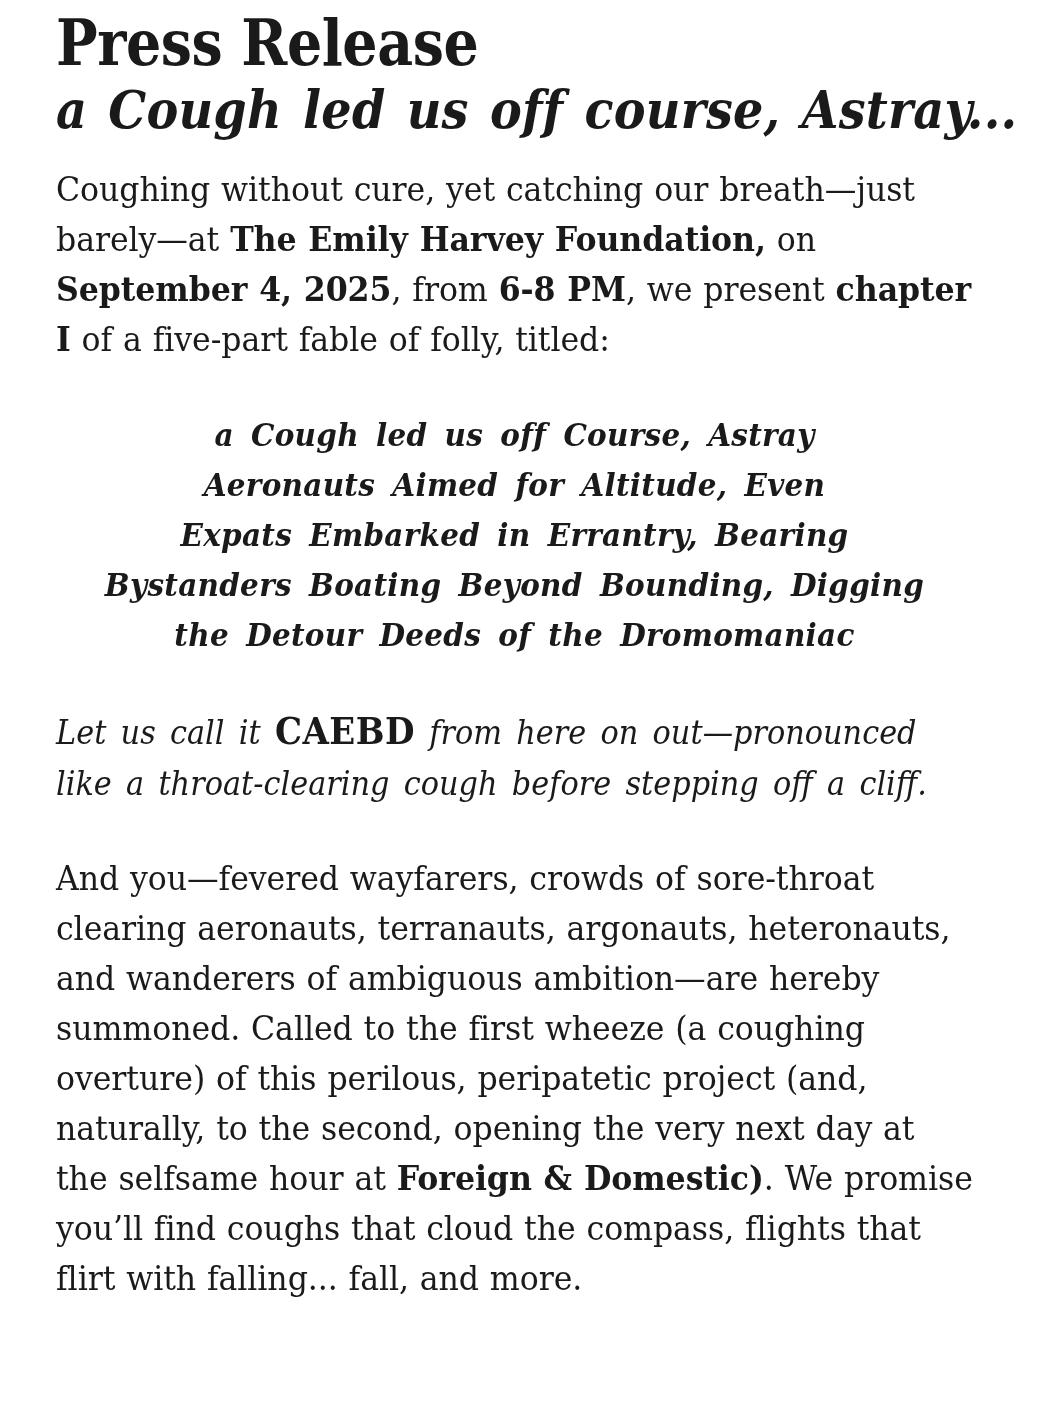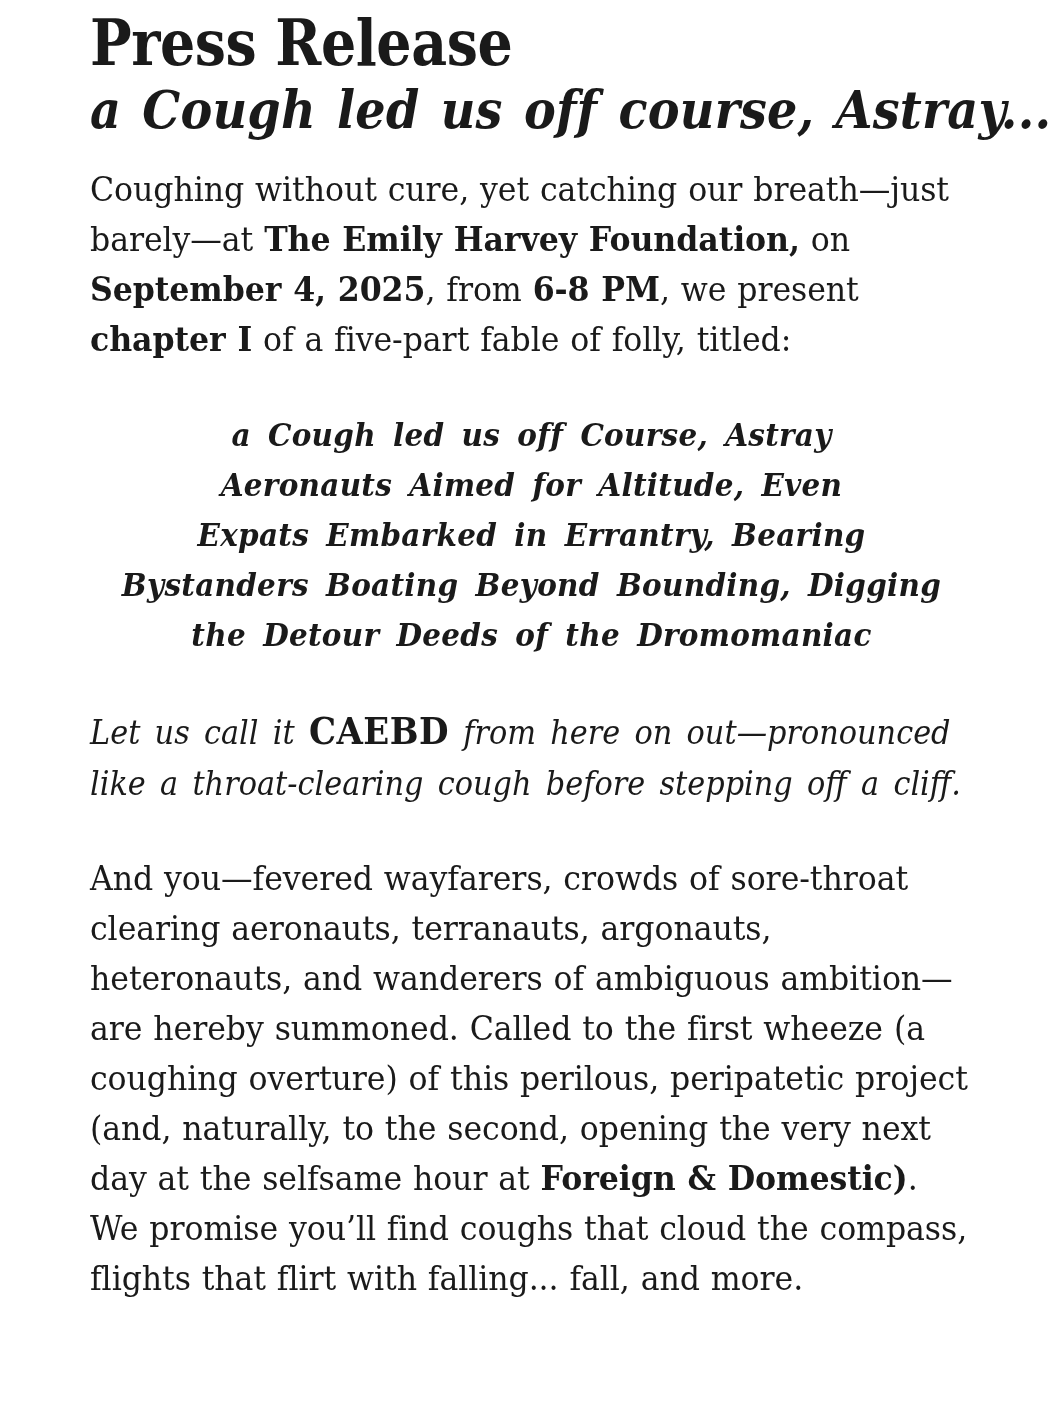--- a/index.html
+++ b/index.html
@@ -16,21 +16,21 @@
     color: #1a1a1a;
     -webkit-font-smoothing: antialiased;
   }
 
   .page {
     position: relative;
     width: 1061px;
     height: 1414px;
     background: #ffffff;
     box-sizing: border-box;
-    padding: 8px 88px 0 90px;
+    padding: 8px 88px 0 56px;
   }
 
   
   .masthead {
     margin: 0;
     padding: 0;
   }
   .title-main {
     font-family: "DejaVu Serif", "Liberation Serif", serif;
     font-weight: 700;

